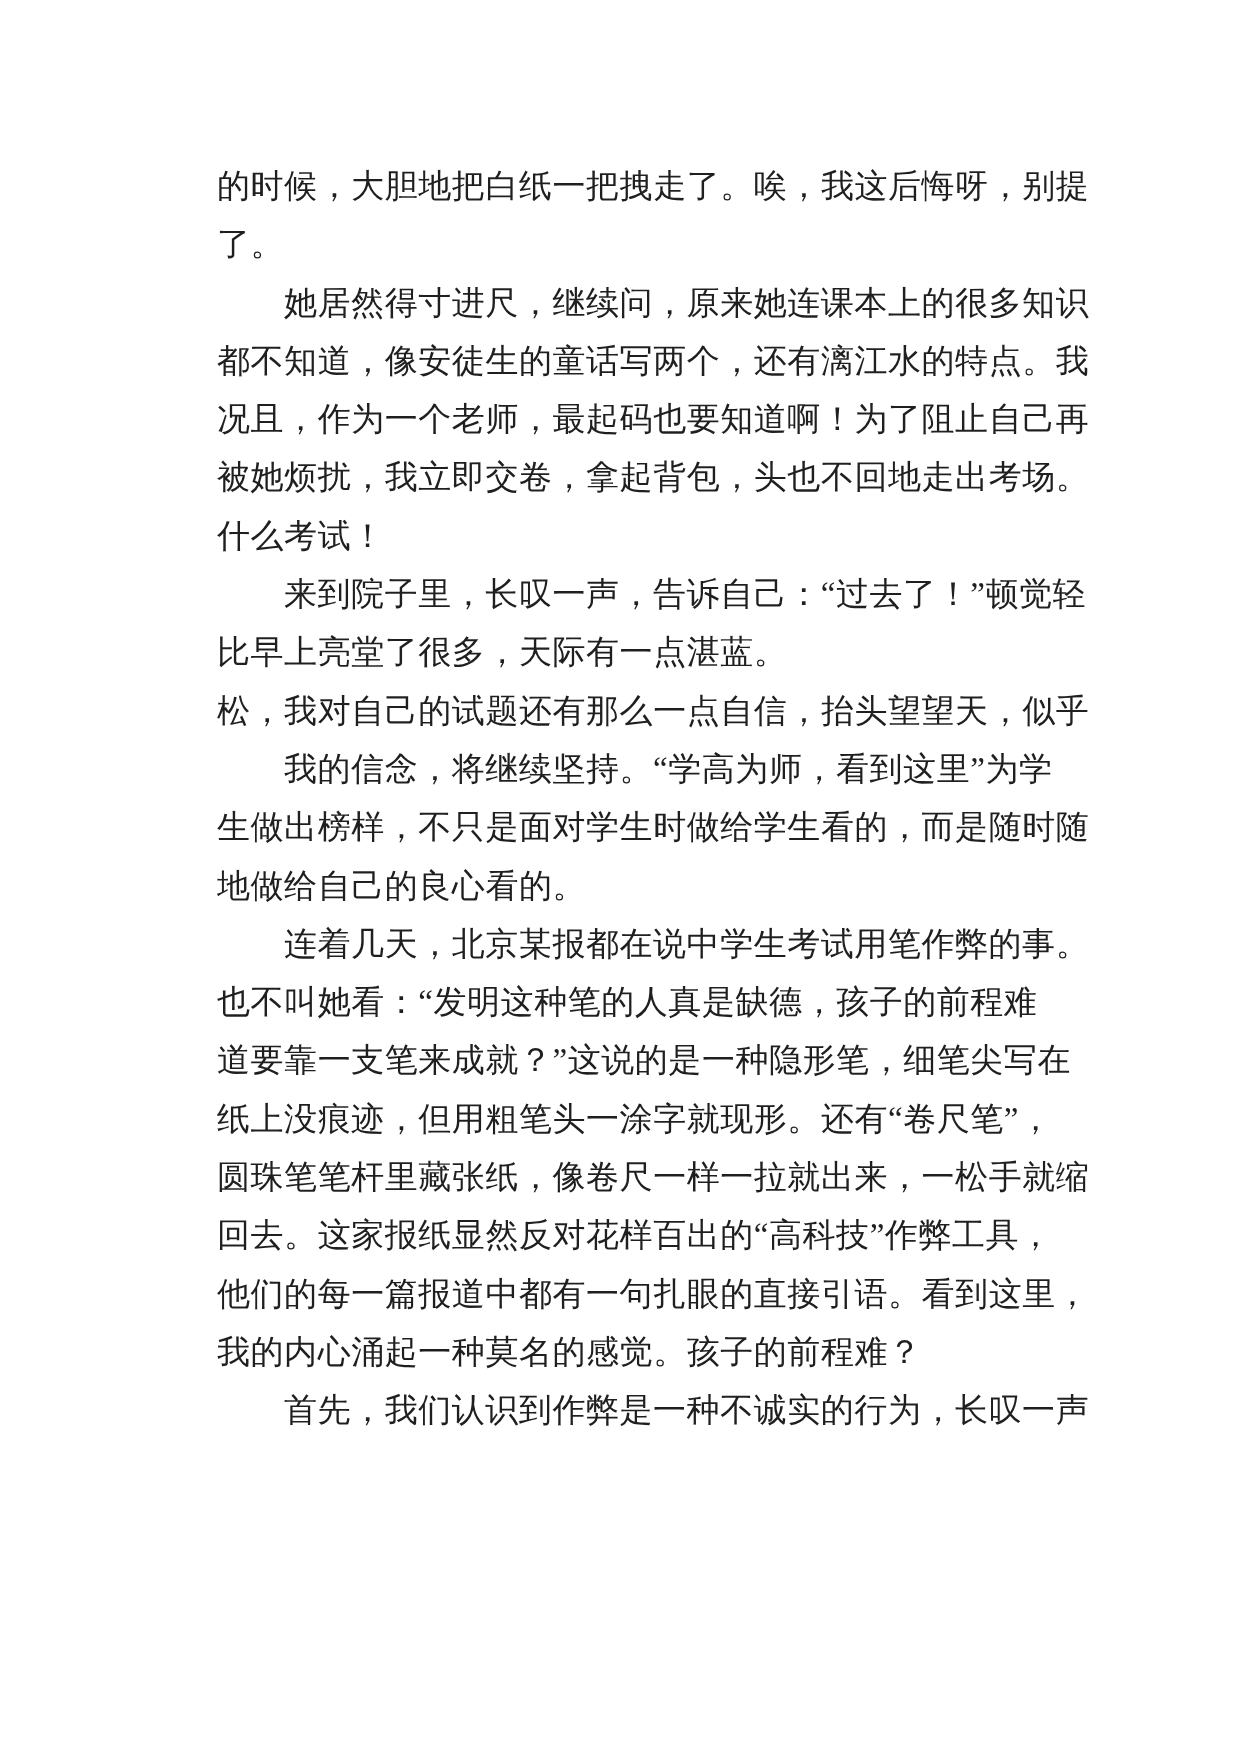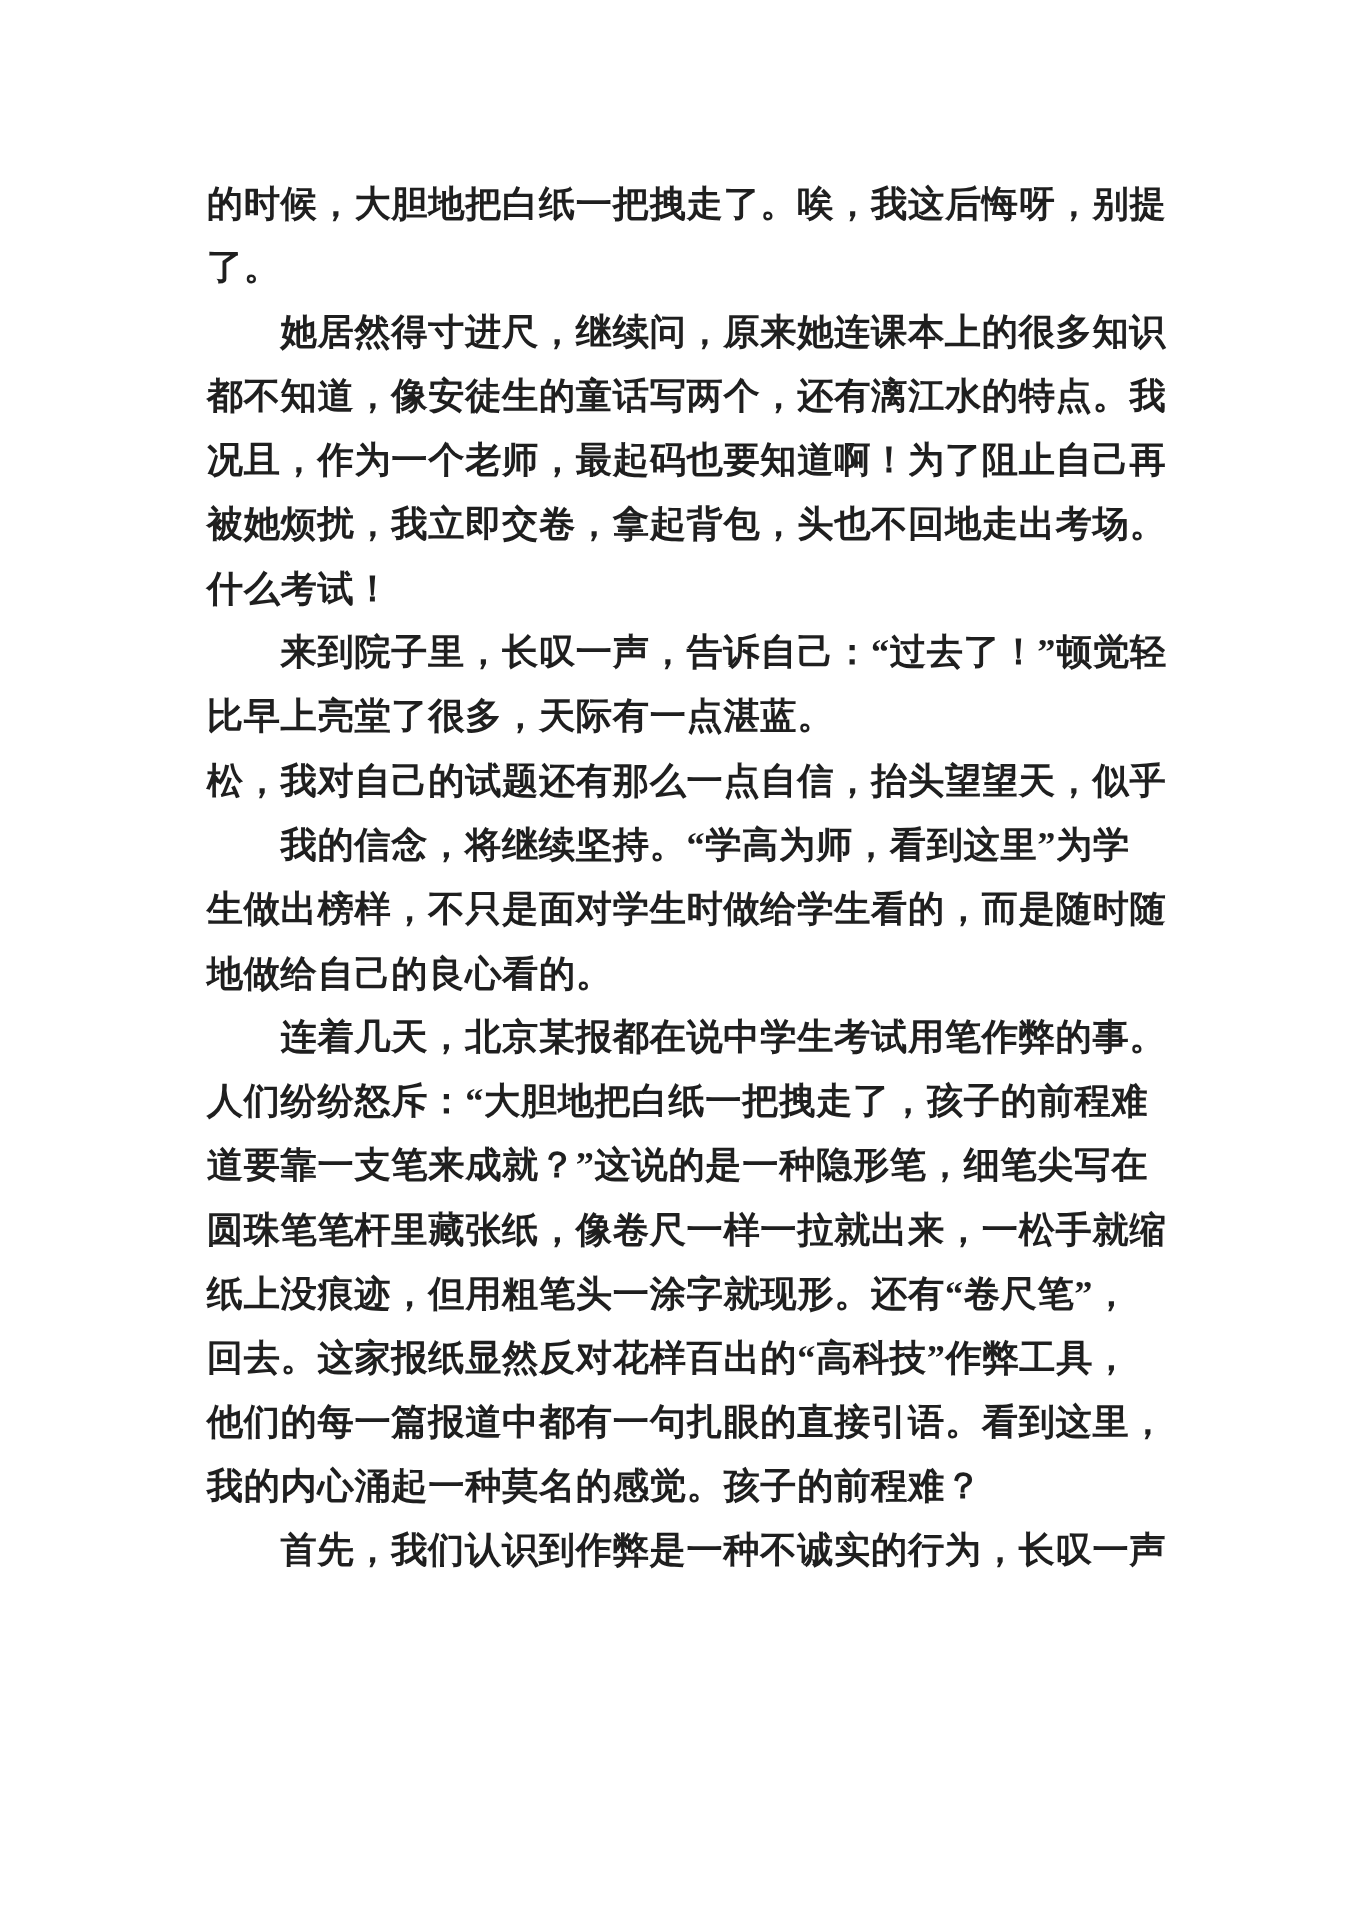--- a/index.html
+++ b/index.html
@@ -28,21 +28,22 @@
     width: 880px;
     color: #1f1f1f;
   }
   .line {
     display: block;
     height: 58.3px;
     line-height: 58.3px;
     font-size: 33px;
     letter-spacing: 0.55px;
     white-space: nowrap;
-    font-weight: 700;
+    font-weight: 400;
+    margin-left: 29px;
   }
   .line.indent {
     padding-left: 67px;
   }
 </style>
 </head>
 <body>
 
 <div class="page">
   <div class="content">
@@ -53,22 +54,22 @@
     <div class="line">况且，作为一个老师，最起码也要知道啊！为了阻止自己再</div>
     <div class="line">被她烦扰，我立即交卷，拿起背包，头也不回地走出考场。</div>
     <div class="line">什么考试！</div>
     <div class="line indent">来到院子里，长叹一声，告诉自己：“过去了！”顿觉轻</div>
     <div class="line">比早上亮堂了很多，天际有一点湛蓝。</div>
     <div class="line">松，我对自己的试题还有那么一点自信，抬头望望天，似乎</div>
     <div class="line indent">我的信念，将继续坚持。“学高为师，看到这里”为学</div>
     <div class="line">生做出榜样，不只是面对学生时做给学生看的，而是随时随</div>
     <div class="line">地做给自己的良心看的。</div>
     <div class="line indent">连着几天，北京某报都在说中学生考试用笔作弊的事。</div>
-    <div class="line">人们纷纷怒斥：“大胆地把白纸一把拽走了，孩子的前程难</div>
+    <div class="line">也不叫她看：“发明这种笔的人真是缺德，孩子的前程难</div>
     <div class="line">道要靠一支笔来成就？”这说的是一种隐形笔，细笔尖写在</div>
+    <div class="line">纸上没痕迹，但用粗笔头一涂字就现形。还有“卷尺笔”，</div>
     <div class="line">圆珠笔笔杆里藏张纸，像卷尺一样一拉就出来，一松手就缩</div>
-    <div class="line">纸上没痕迹，但用粗笔头一涂字就现形。还有“卷尺笔”，</div>
     <div class="line">回去。这家报纸显然反对花样百出的“高科技”作弊工具，</div>
     <div class="line">他们的每一篇报道中都有一句扎眼的直接引语。看到这里，</div>
     <div class="line">我的内心涌起一种莫名的感觉。孩子的前程难？</div>
     <div class="line indent">首先，我们认识到作弊是一种不诚实的行为，长叹一声</div>
   </div>
 </div>
 
 </body></html>

